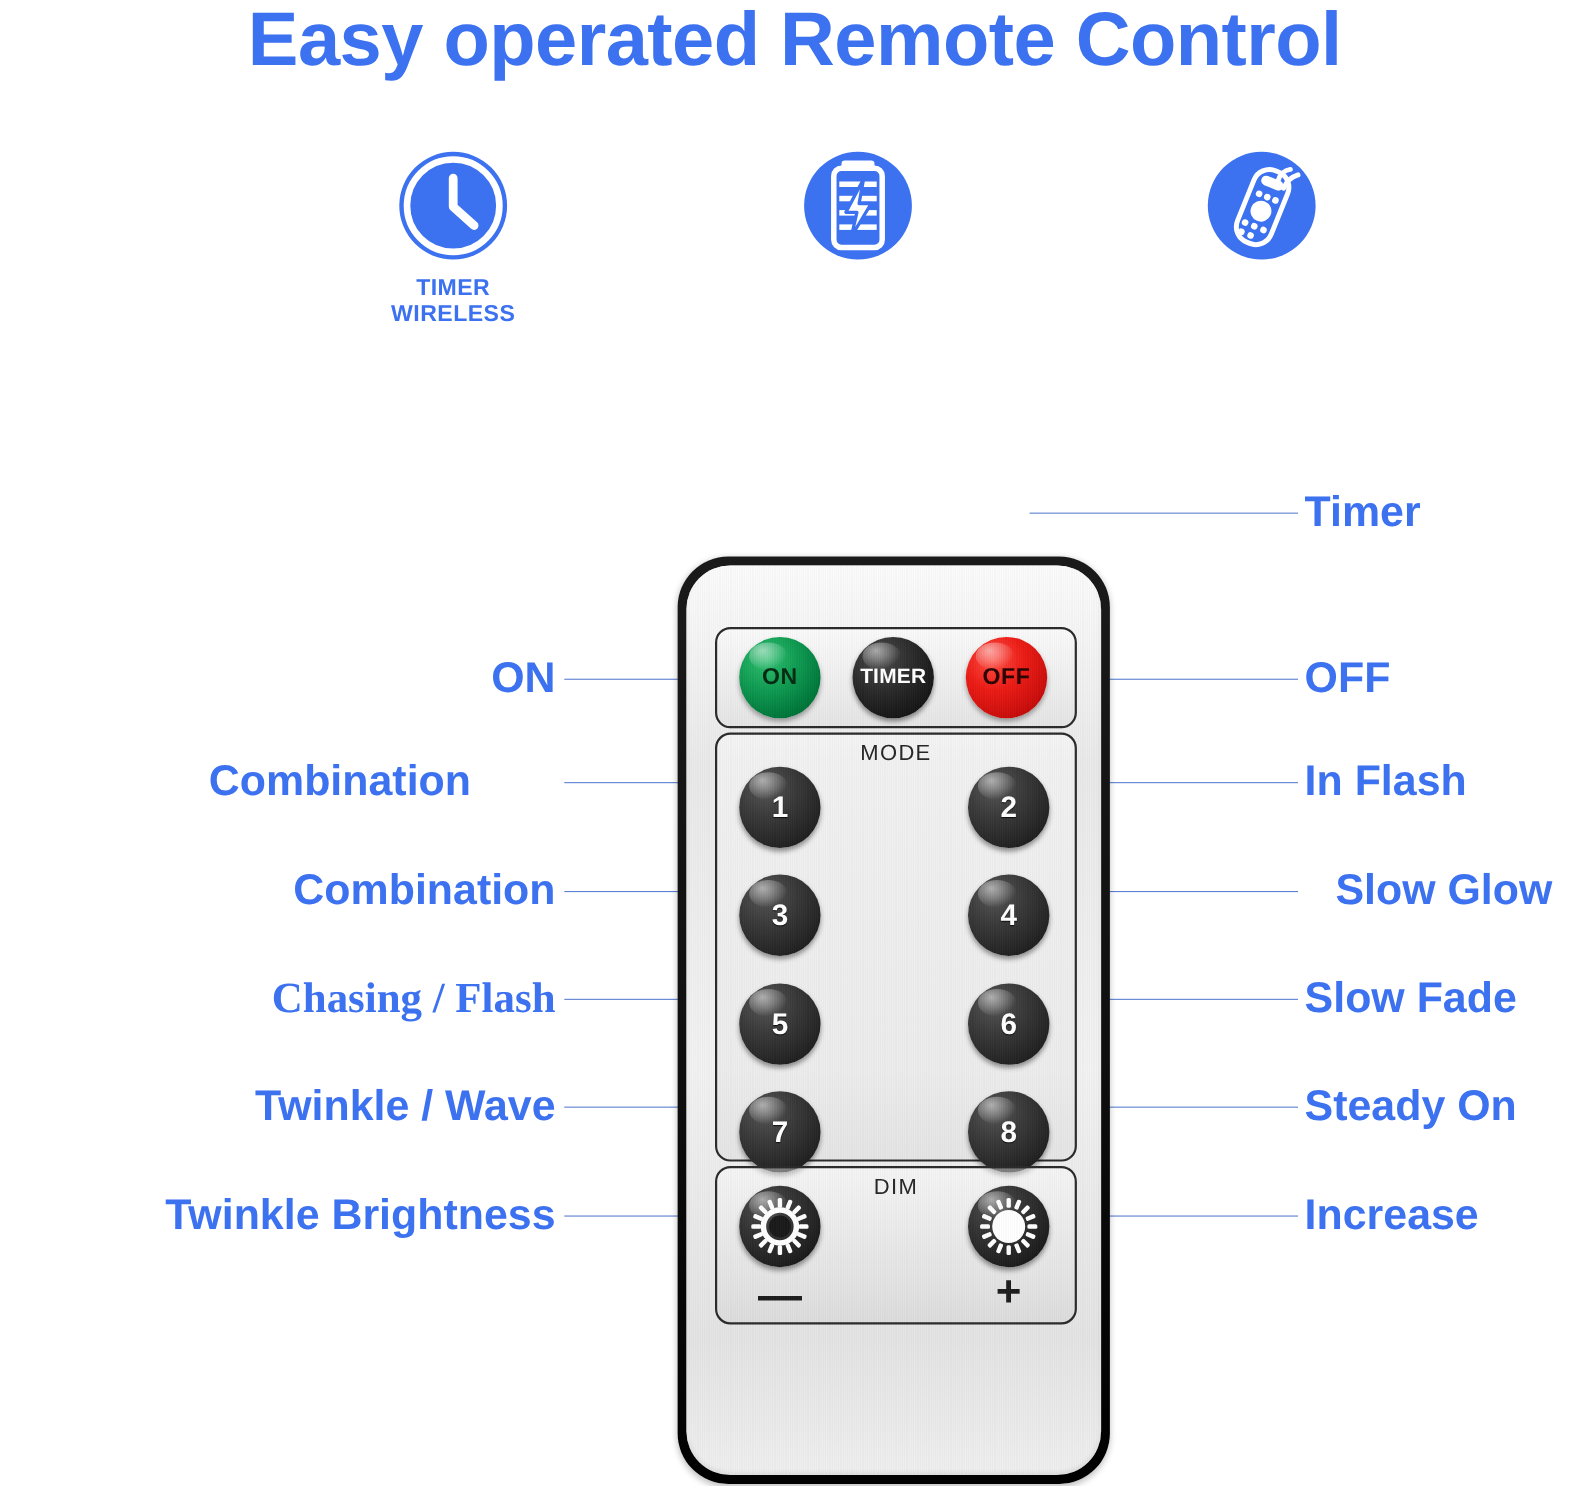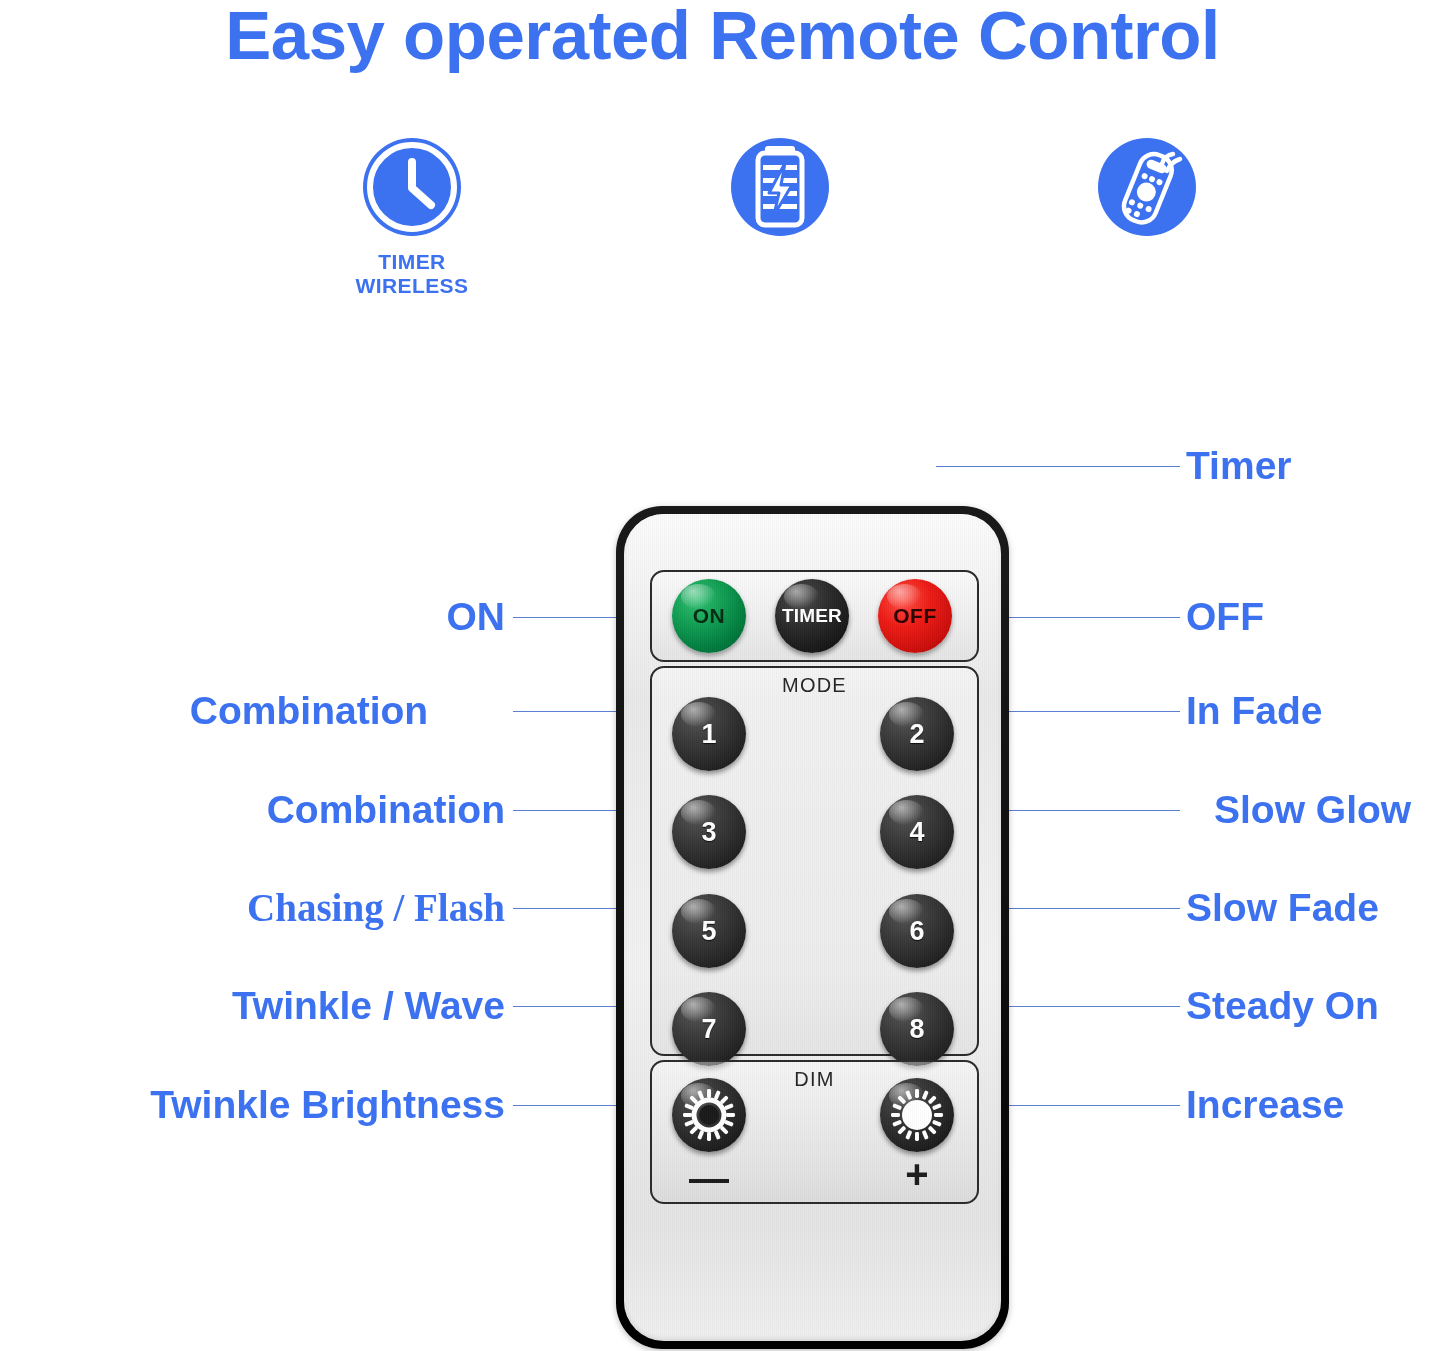--- a/index.html
+++ b/index.html
@@ -198,21 +198,21 @@
 
 <div class="callout left" style="left:113px;top:597px;width:392px;">ON</div>
 <div class="callout left" style="left:113px;top:691px;width:392px;text-align:center;">Combination</div>
 <div class="callout left" style="left:113px;top:790px;width:392px;">Combination</div>
 <div class="callout left" style="left:113px;top:888px;width:392px;font-family:Liberation Serif, serif;">Chasing / Flash</div>
 <div class="callout left" style="left:113px;top:986px;width:392px;">Twinkle / Wave</div>
 <div class="callout left" style="left:0px;top:1085px;width:505px;">Twinkle Brightness</div>
 
 <div class="callout right" style="left:1186px;top:446px;">Timer</div>
 <div class="callout right" style="left:1186px;top:597px;">OFF</div>
-<div class="callout right" style="left:1186px;top:691px;">In Fade</div>
+<div class="callout right" style="left:1186px;top:691px;">In Flash</div>
 <div class="callout right" style="left:1186px;top:790px;margin-left:28px;">Slow Glow</div>
 <div class="callout right" style="left:1186px;top:888px;">Slow Fade</div>
 <div class="callout right" style="left:1186px;top:986px;">Steady On</div>
 <div class="callout right" style="left:1186px;top:1085px;">Increase</div>
 
 <div class="abs" id="remote">
   <div id="remote-face">
 
     <div class="panel" id="panel-power">
       <div class="btn btn-on" style="left:20px;top:7px;">ON</div>

